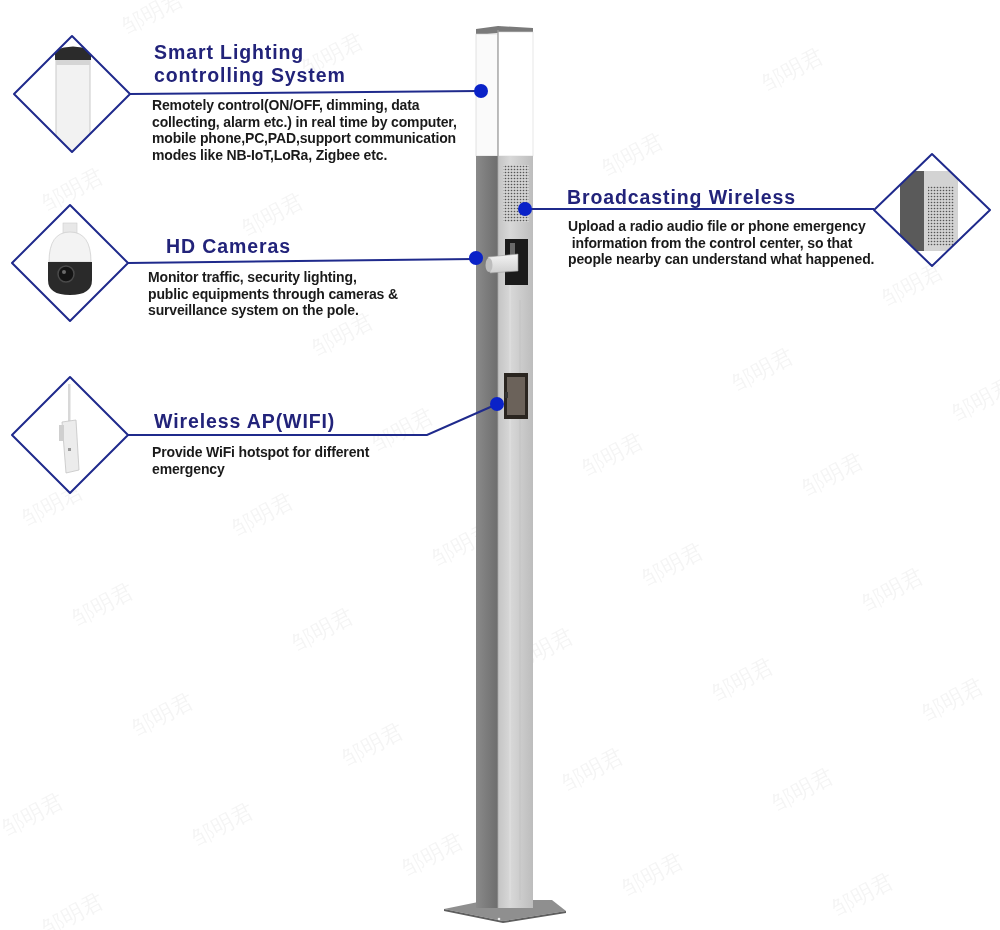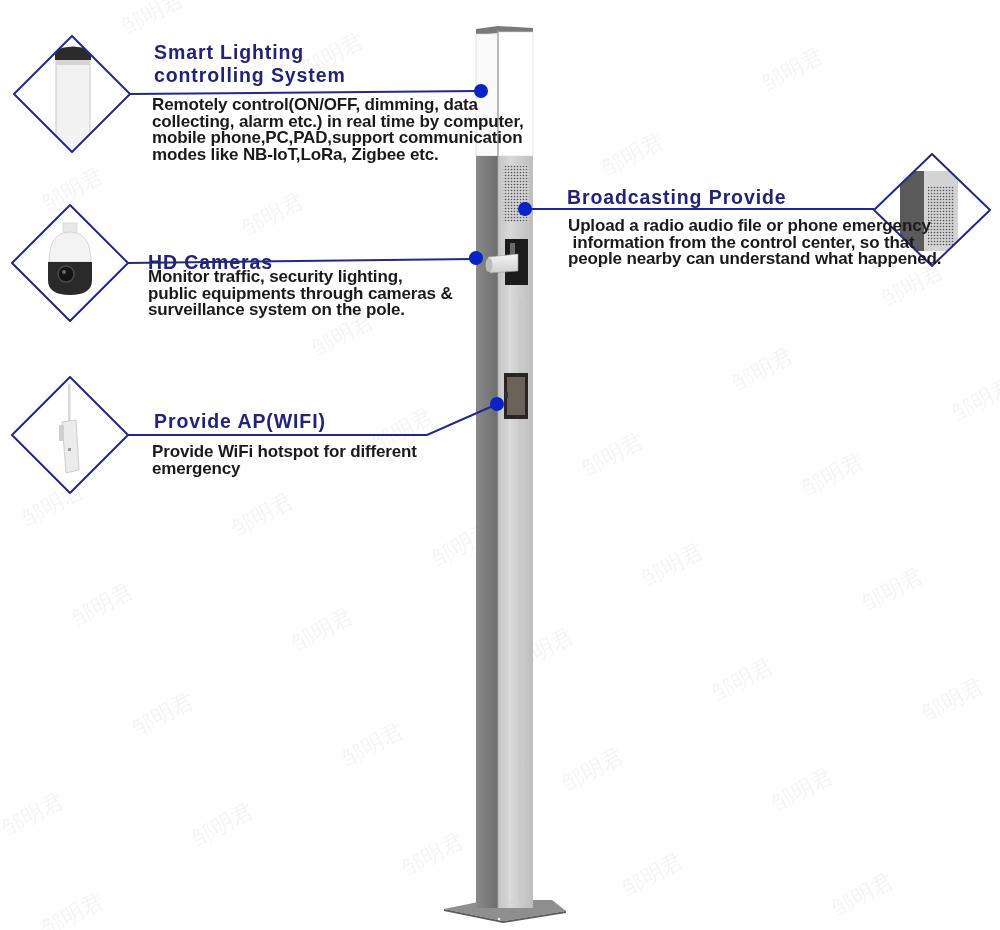--- a/index.html
+++ b/index.html
@@ -1,20 +1,20 @@
 <!DOCTYPE html>
 <html><head>
   <meta charset="utf-8">
   <style>
     html, body { margin:0; padding:0; background:#ffffff; }
     body { width:1000px; height:930px; position:relative; overflow:hidden;
            font-family:"Liberation Sans", sans-serif; }
     .title { position:absolute; color:#22237a; font-weight:bold; font-size:19.5px;
              letter-spacing:0.9px; line-height:23px; white-space:nowrap; }
-    .desc { position:absolute; color:#1a1a1a; font-weight:bold; font-size:17px;
+    .desc { position:absolute; color:#1a1a1a; font-weight:bold; font-size:14px;
             line-height:16.6px; white-space:pre; letter-spacing:-0.15px; }
     .wm { position:absolute; color:rgba(0,0,0,0.045); font-family:"DejaVu Serif", serif;
           font-size:22px; transform:rotate(-28deg); white-space:nowrap; pointer-events:none; }
     svg { position:absolute; left:0; top:0; }
   </style>
 </head>
 <body>
 
 <div class="wm" style="left:120px;top:-2px;">邹明君</div>
 <div class="wm" style="left:300px;top:40px;">邹明君</div>
@@ -181,36 +181,36 @@
     <div>Smart Lighting</div>
     <div>controlling System</div>
   </div>
   <div class="desc" style="left:152px;top:97px;">Remotely control(ON/OFF, dimming, data
 collecting, alarm etc.) in real time by computer,
 mobile phone,PC,PAD,support communication
 modes like NB-IoT,LoRa, Zigbee etc.</div>
 </div>
 
 <div>
-  <div class="title" style="left:148px;top:235px;margin-top:16px;">
+  <div class="title" style="left:166px;top:235px;">
     <div>HD Cameras</div>
   </div>
   <div class="desc" style="left:148px;top:269px;">Monitor traffic, security lighting,
 public equipments through cameras &amp;
 surveillance system on the pole.</div>
 </div>
 
 <div>
   <div class="title" style="left:154px;top:410px;">
-    <div>Provide AP(WIFI)</div>
+    <div>Wireless AP(WIFI)</div>
   </div>
   <div class="desc" style="left:152px;top:444px;">Provide WiFi hotspot for different
 emergency</div>
 </div>
 
 <div>
   <div class="title" style="left:567px;top:186px;">
-    <div>Broadcasting Provide</div>
+    <div>Broadcasting Wireless</div>
   </div>
   <div class="desc" style="left:568px;top:218px;">Upload a radio audio file or phone emergency
  information from the control center, so that
 people nearby can understand what happened.</div>
 </div>
 
 </body></html>

